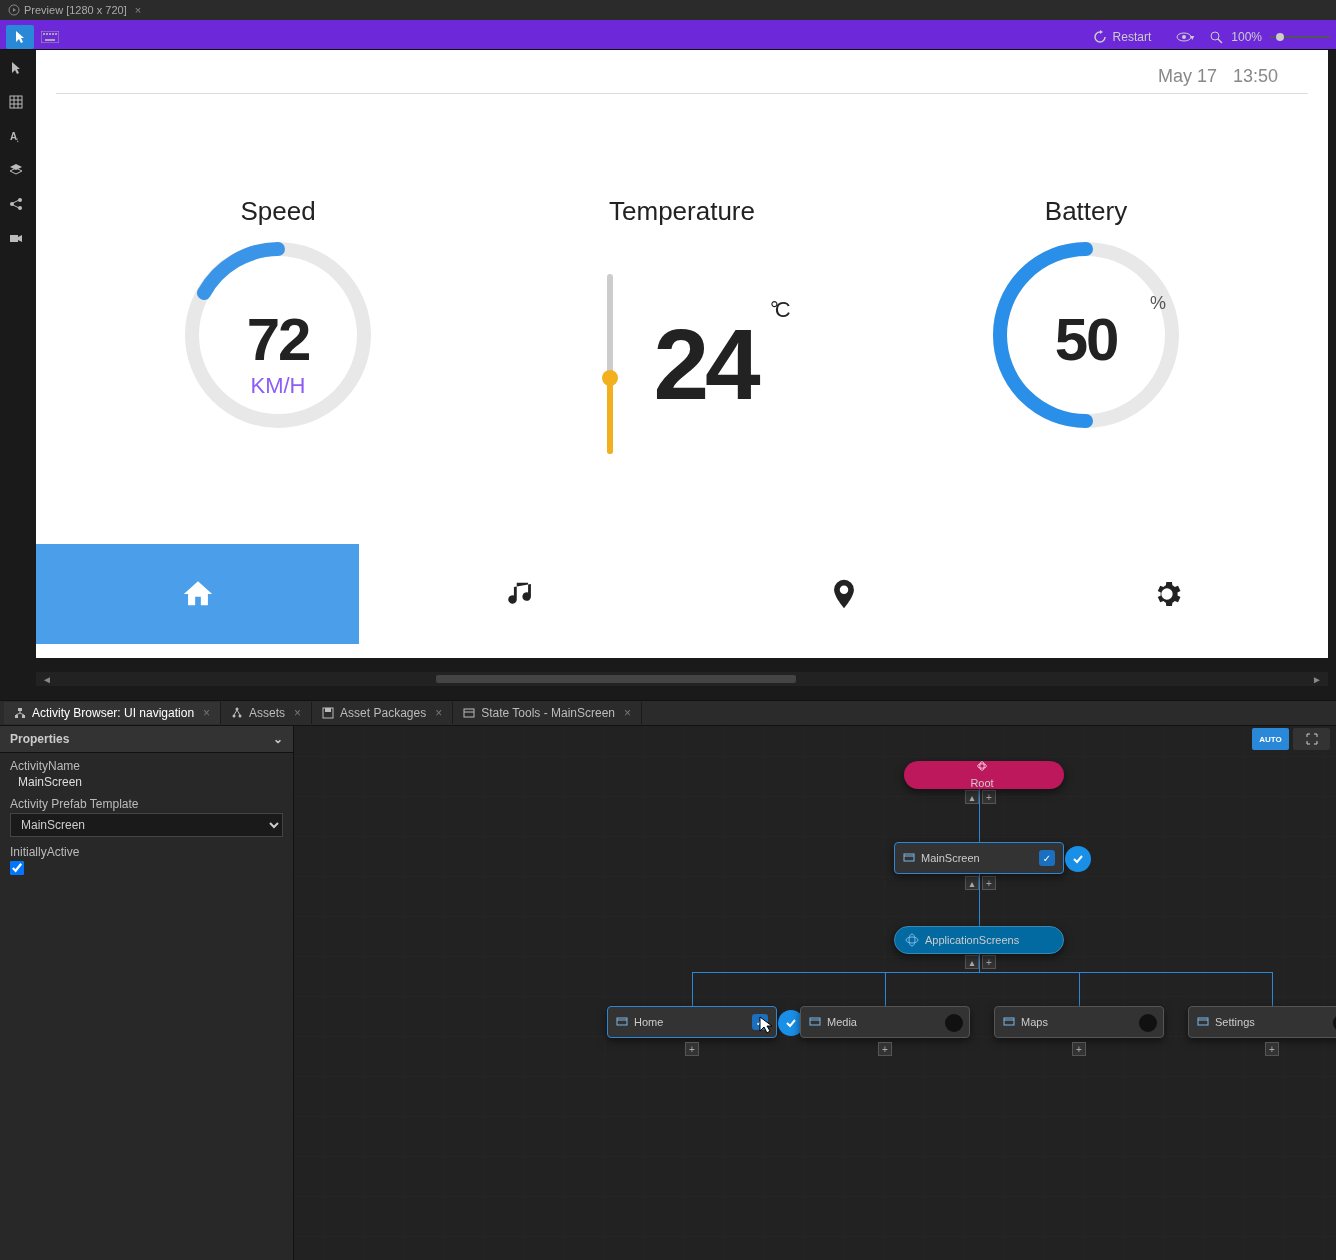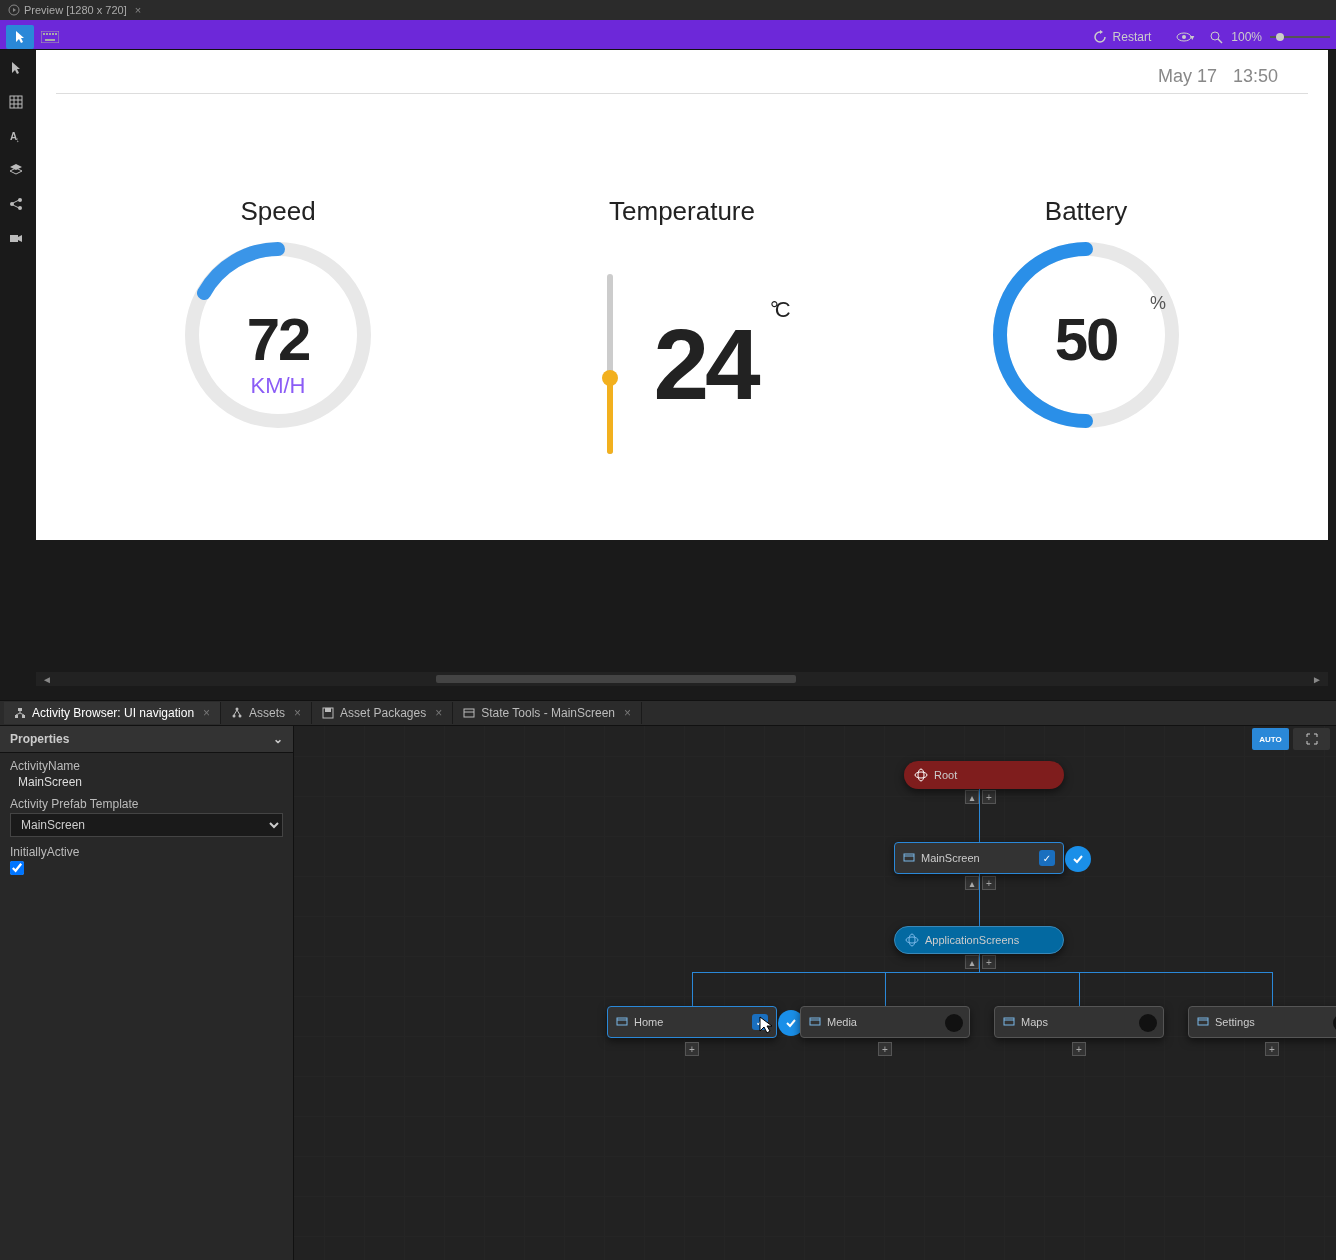--- a/index.html
+++ b/index.html
@@ -19,21 +19,21 @@
 .restart-btn { display:flex; align-items:center; gap:6px; padding:3px 10px; cursor:pointer; }
 .zoom-group { display:flex; align-items:center; gap:8px; }
 .zoom-slider-track { width:60px; height:2px; background:#555; position:relative; }
 .zoom-slider-thumb { position:absolute; left:6px; top:-3px; width:8px; height:8px; border-radius:50%; background:#ccc; }
 
 
 .left-rail { position:absolute; left:0; top:50px; width:32px; display:flex; flex-direction:column; align-items:center; gap:14px; padding-top:8px; }
 .left-rail .rail-btn { width:20px; height:20px; display:flex; align-items:center; justify-content:center; color:#bbb; cursor:pointer; }
 
 
-.preview-area { position:absolute; left:36px; top:50px; right:8px; height:490px; background:#fff; overflow:hidden; }
+.preview-area { position:absolute; left:36px; top:50px; right:8px; height:608px; background:#fff; overflow:hidden; }
 .preview-scroll-h { position:absolute; left:36px; top:672px; right:8px; height:14px; background:#222; display:flex; align-items:center; padding:0 6px; font-size:10px; color:#888; }
 .scroll-thumb-h { position:absolute; left:400px; width:360px; height:8px; background:#444; top:3px; border-radius:2px; }
 
 
 .dash-header { display:flex; justify-content:flex-end; padding:16px 30px 6px; gap:16px; color:#888; font-size:18px; border-bottom:1px solid #ddd; margin:0 20px; }
 .cards-row { display:flex; gap:0; padding:80px 40px 30px; justify-content:space-around; }
 .card { width:280px; height:340px; background:#fff; box-shadow:0 0 0 rgba(0,0,0,0); display:flex; flex-direction:column; align-items:center; padding-top:22px; }
 .card-title { font-size:26px; color:#222; font-weight:400; margin-bottom:8px; }
 .gauge-wrap { position:relative; width:200px; height:200px; }
 .gauge-val { position:absolute; top:70px; left:0; right:0; text-align:center; font-size:60px; font-weight:900; color:#222; letter-spacing:-2px; }
@@ -68,21 +68,21 @@
 .prop-check { width:14px; height:14px; }
 
 
 .graph-canvas { flex:1; position:relative; background:#222; overflow:hidden; }
 .graph-toolbar { position:absolute; top:2px; right:6px; display:flex; gap:4px; }
 .graph-btn { width:37px; height:22px; background:#2a88d8; border-radius:2px; display:flex; align-items:center; justify-content:center; color:#fff; font-size:8px; font-weight:bold;}
 .graph-btn.plain { background:#333; }
 .grid-bg { position:absolute; inset:0; background-image:linear-gradient(#2a2a2a 1px,transparent 1px),linear-gradient(90deg,#2a2a2a 1px,transparent 1px); background-size:40px 40px; background-position:-10px -10px; opacity:0.4;}
 
 .node { position:absolute; border-radius:18px; display:flex; align-items:center; padding:0 14px 0 10px; height:28px; font-size:11px; gap:6px; cursor:pointer; }
-.node.root { left:610px; top:35px; width:160px; background:#7f1d1d; box-shadow:0 3px 8px #0008;}
+.node.root { left:610px; top:35px; width:160px; background:#be185d; box-shadow:0 3px 8px #0008;flex-direction:column;}
 .node.appscr { left:600px; top:200px; width:170px; background:#0369a1; border:1px solid #3a88b8; box-shadow:0 3px 8px #0008;}
 .node-rect { position:absolute; border-radius:4px; background:#333; border:1px solid #555; height:32px; display:flex; align-items:center; padding:0 8px; font-size:11px; gap:6px; box-shadow:0 3px 8px #0008; cursor:pointer;}
 .node-rect .end-dot { position:absolute; right:6px; top:7px; width:18px; height:18px; border-radius:50%; background:#111; }
 .node-rect.main { left:600px; top:116px; width:170px; border:1px solid #2a88d8; }
 .node-rect.main .chk { width:16px; height:16px; background:#1a6fbf; border-radius:3px; display:flex; align-items:center; justify-content:center; color:#fff; font-size:10px; margin-left:auto;}
 .node-rect.main .big-chk { position:absolute; right:-28px; top:3px; width:26px; height:26px; border-radius:50%; background:#1a8fe8; display:flex; align-items:center; justify-content:center; color:#fff;}
 .node-rect.leaf { top:280px; width:170px; }
 .node-rect.leaf.home { left:313px; border:1px solid #2a88d8; }
 .node-rect.leaf.media { left:506px; }
 .node-rect.leaf.maps { left:700px; }

